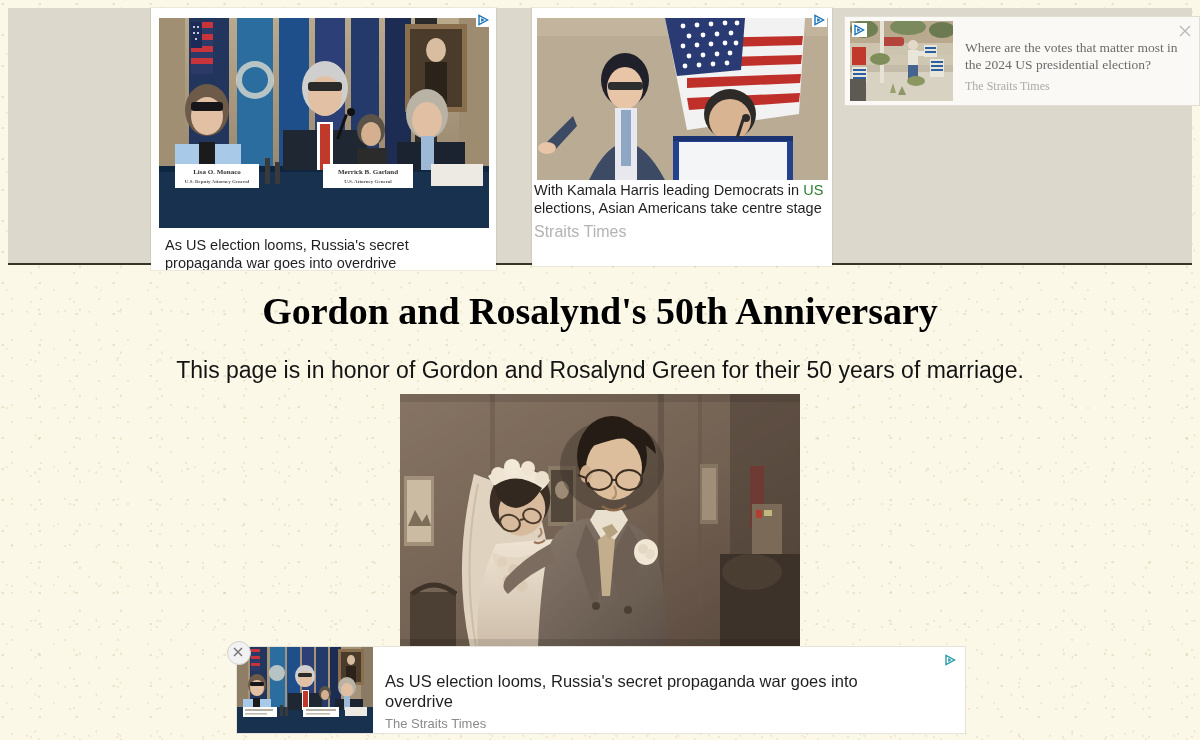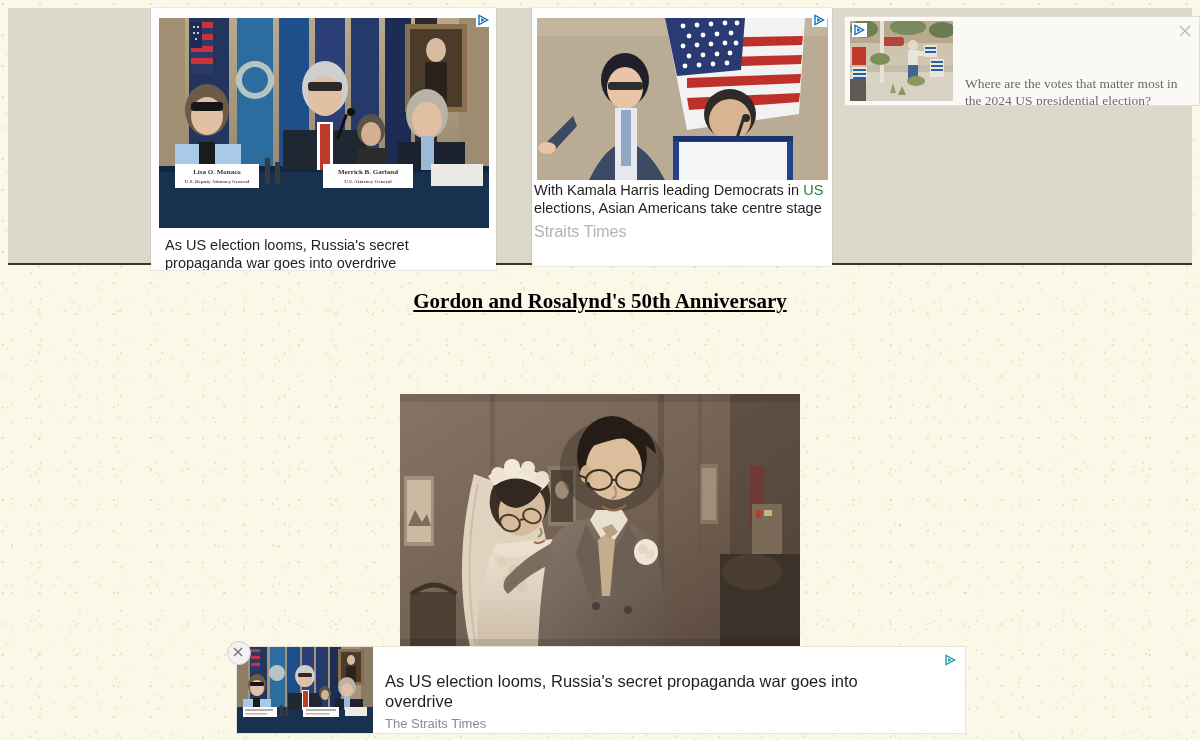--- a/index.html
+++ b/index.html
@@ -136,21 +136,20 @@
   #ad-3-text {
     position: absolute;
     left: 120px; top: 22px;
     width: 215px;
   }
   #ad-3-headline {
     font-family: "Liberation Serif", serif;
     font-size: 13.5px;
     line-height: 17px;
     color: #6b6b6b;
-    margin-top: 36px;
   }
   #ad-3-source {
     font-family: "Liberation Serif", serif;
     font-size: 12px;
     color: #a9a9a9;
     margin-top: 6px;
   }
   #ad-3-close {
     position: absolute;
     right: 6px;
@@ -166,24 +165,23 @@
     left: 0;
     top: 267px;
     width: 1200px;
   }
   #page-title {
     margin: 0;
     padding-top: 22px;
     text-align: center;
     font-family: "Liberation Serif", serif;
     font-weight: bold;
-    font-size: 21px;
+    font-size: 38px;
     color: #000000;
     letter-spacing: 0px;
-    text-decoration: underline;
   }
   #page-subtitle {
     margin: 0;
     padding-top: 24px;
     text-align: center;
     font-size: 23px;
     font-weight: normal;
     color: #141414;
   }
   #wedding-photo-wrap {
@@ -491,20 +489,21 @@
     <span id="ad-3-close">
       <svg width="16" height="16" viewBox="0 0 16 16">
         <path d="M3 3 L13 13 M13 3 L3 13" stroke="#b9b9b9" stroke-width="1.4" fill="none"></path>
       </svg>
     </span>
   </div>
 </div>
 
 <div id="main-content">
   <h1 id="page-title">Gordon and Rosalynd's 50th Anniversary</h1>
+  <p id="page-subtitle">This page is in honor of Gordon and Rosalynd Green for their 50 years of marriage.</p>
 
   <div id="wedding-photo-wrap">
     <svg width="400" height="253" viewBox="0 0 400 253" preserveAspectRatio="none">
       <defs>
         <linearGradient id="sepiabg" x1="0" y1="0" x2="1" y2="1">
           <stop offset="0%" stop-color="#8a7868"></stop>
           <stop offset="55%" stop-color="#6f5e50"></stop>
           <stop offset="100%" stop-color="#4a3b31"></stop>
         </linearGradient>
         <linearGradient id="dressg" x1="0" y1="0" x2="0" y2="1">

